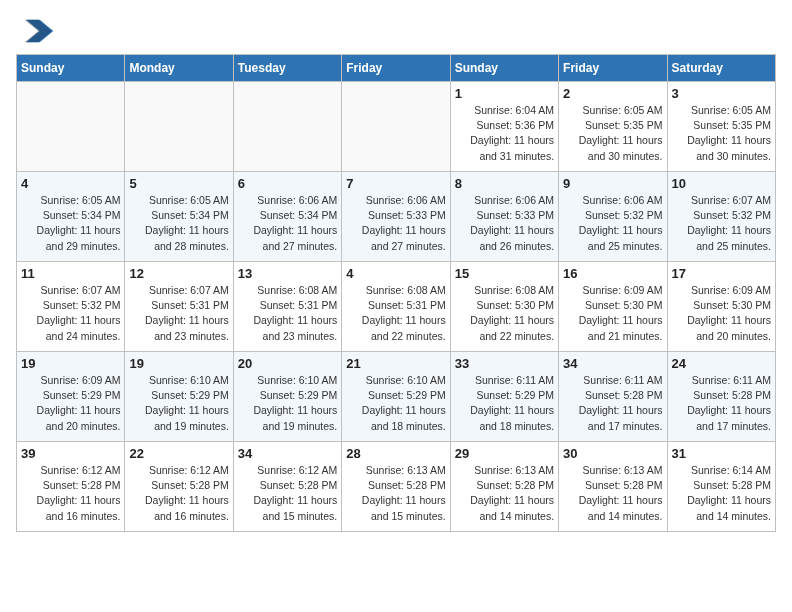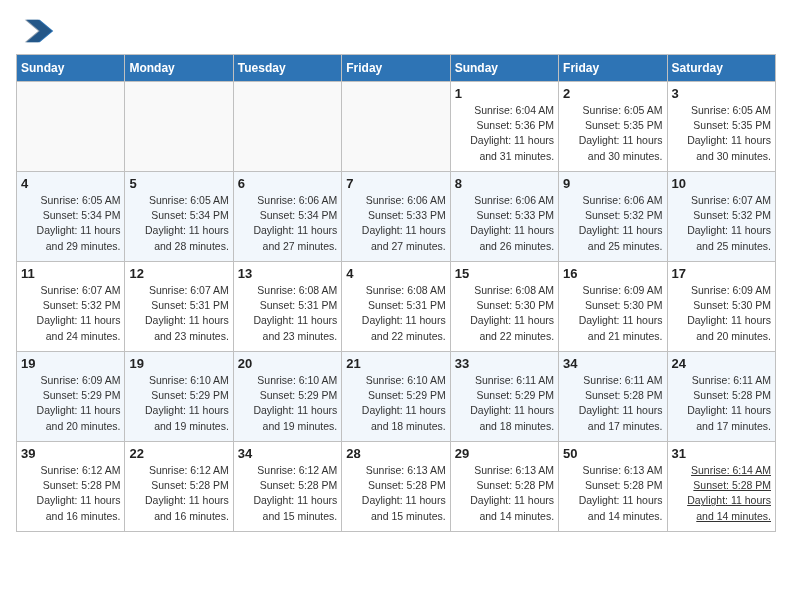--- a/index.html
+++ b/index.html
@@ -303,26 +303,26 @@
 Sunset: 5:28 PM
 Daylight: 11 hours and 15 minutes.</div>
         </td>
         <td>
           <span class="day-num">29</span>
           <div class="day-detail" style="white-space: pre-line;">Sunrise: 6:13 AM
 Sunset: 5:28 PM
 Daylight: 11 hours and 14 minutes.</div>
         </td>
         <td>
-          <span class="day-num">50</span>
+          <span class="day-num">30</span>
           <div class="day-detail" style="white-space: pre-line;">Sunrise: 6:13 AM
 Sunset: 5:28 PM
 Daylight: 11 hours and 14 minutes.</div>
         </td>
         <td>
           <span class="day-num">31</span>
-          <div class="day-detail" style="white-space: pre-line; text-decoration: underline;">Sunrise: 6:14 AM
+          <div class="day-detail" style="white-space: pre-line;">Sunrise: 6:14 AM
 Sunset: 5:28 PM
 Daylight: 11 hours and 14 minutes.</div>
         </td>
       </tr>
     </tbody>
 </table>
 
 </body></html>

